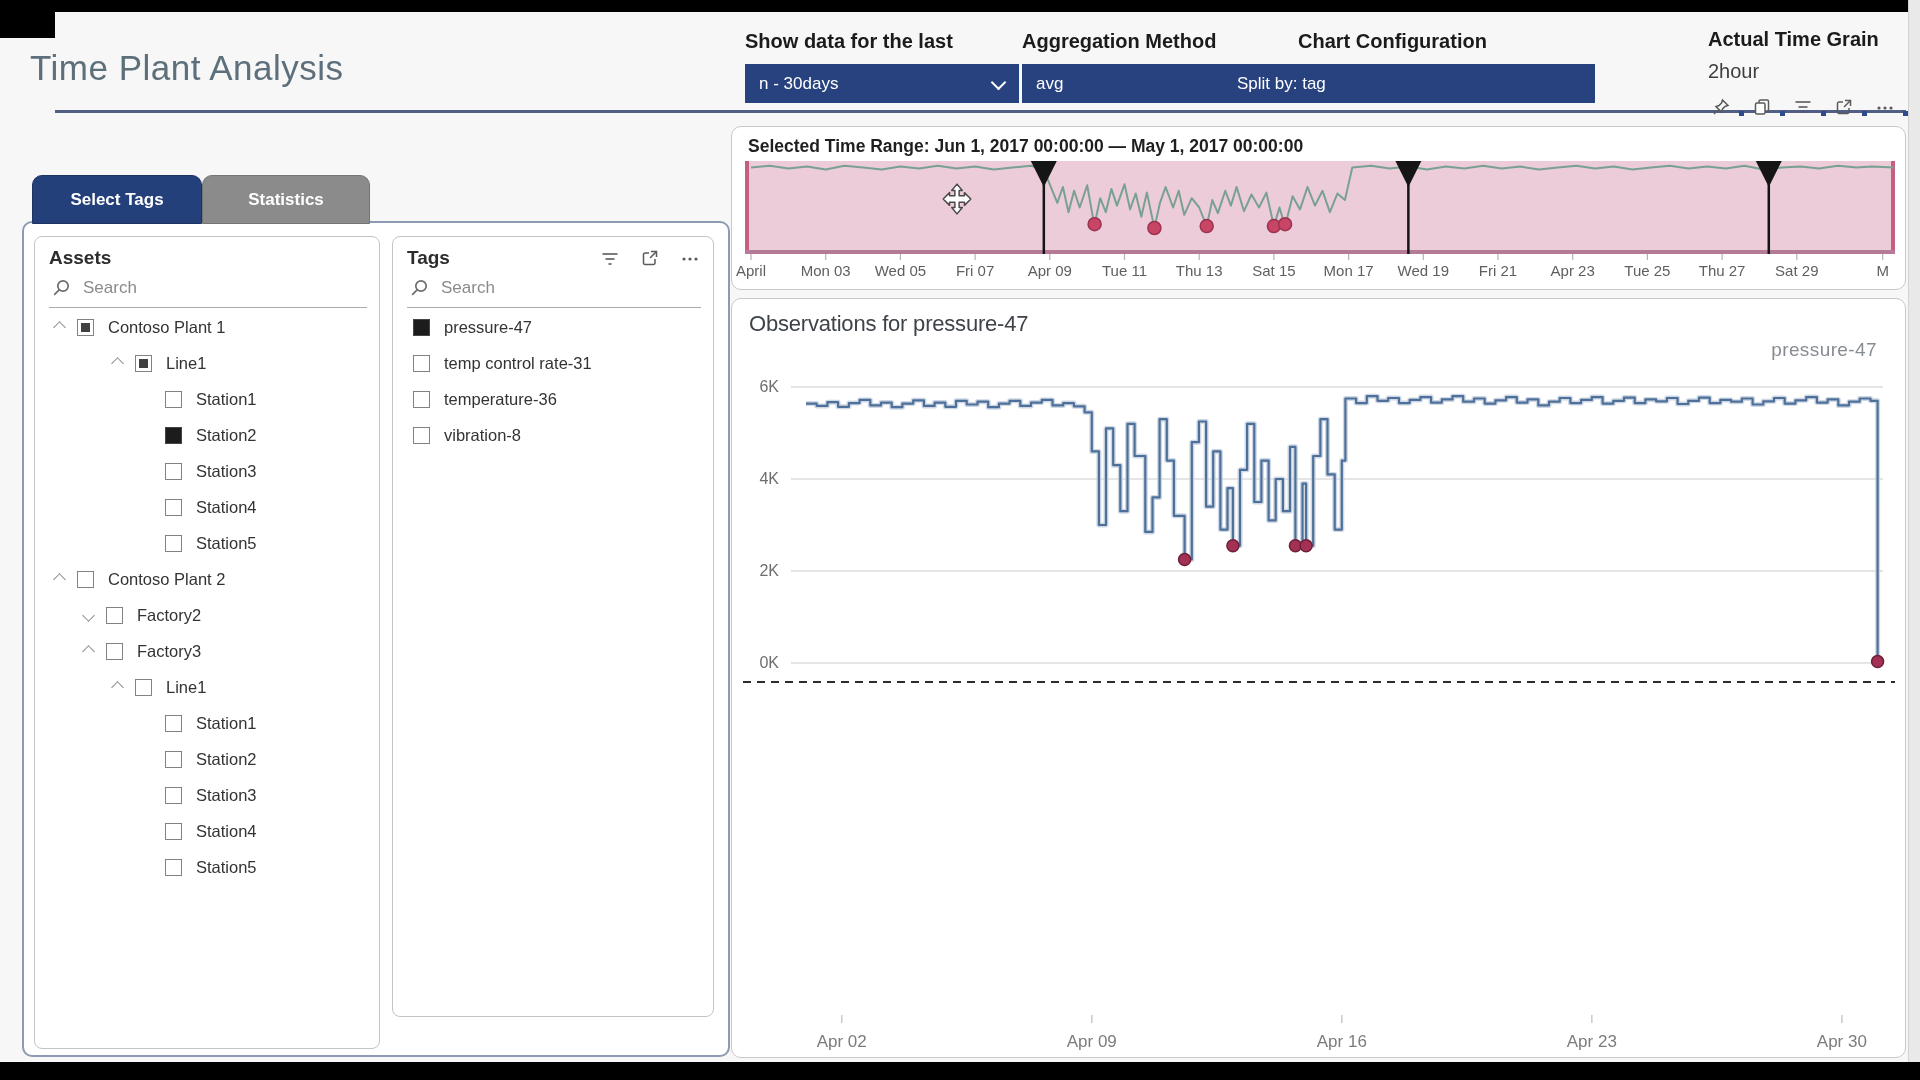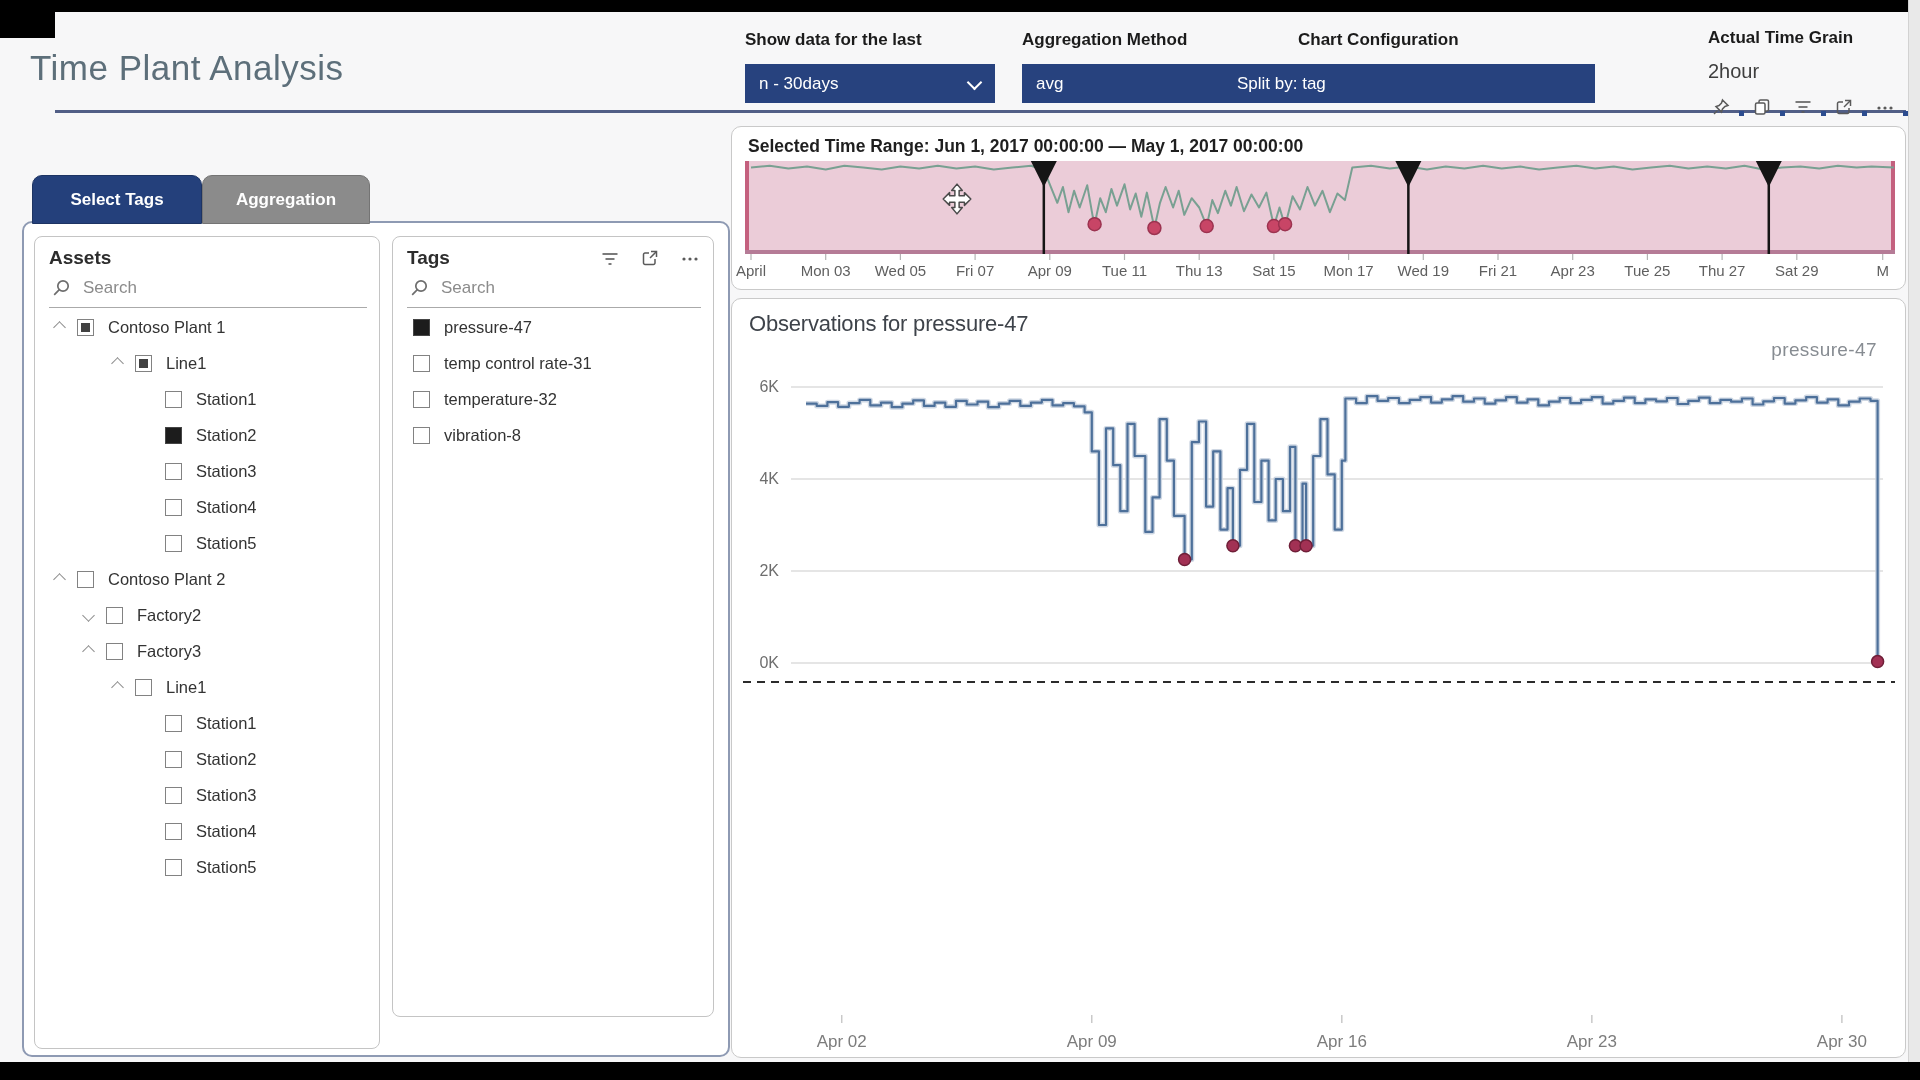--- a/index.html
+++ b/index.html
@@ -7,21 +7,21 @@
   #app{position:relative;width:1920px;height:1080px;background:#f7f7f8;overflow:hidden;}
   .abs{position:absolute;}
   
   .bar-top{left:0;top:0;width:1908px;height:12px;background:#000;}
   .corner-black{left:0;top:0;width:55px;height:38px;background:#000;}
   .bar-bottom{left:0;top:1062px;width:1920px;height:18px;background:#000;}
   .strip-right{left:1908px;top:0;width:12px;height:1080px;background:#e9e9e9;border-left:1px solid #d2d2d2;}
   
   .app-title{left:30px;top:48px;font-size:35px;color:#5d6f7a;letter-spacing:0.5px;}
   .header-rule{left:55px;top:110px;width:1851px;height:3px;background:#515e86;}
-  .ctl-label{position:absolute;font-size:17px;font-weight:700;color:#1b1b1b;}
+  .ctl-label{position:absolute;font-size:20px;font-weight:700;color:#1b1b1b;}
   .dd{position:absolute;height:39px;background:#27427e;color:#fff;font-size:17px;
       display:flex;align-items:center;padding:0 36px 0 14px;box-sizing:border-box;cursor:pointer;}
   .dd-chev{position:absolute;right:15px;top:13px;width:9px;height:9px;
       border-left:2px solid #fff;border-bottom:2px solid #fff;transform:rotate(-45deg);}
   .grain-value{position:absolute;font-size:20px;color:#3e3e3e;}
   .hdr-icons{position:absolute;left:1712px;top:98px;display:flex;align-items:flex-start;gap:9px;}
   .hicon{width:18px;height:18px;}
   .blue-dot{width:5px;height:5px;background:#2c4c8f;margin-top:13px;}
   
   .tab{position:absolute;top:175px;height:47px;border-radius:10px 10px 0 0;color:#fff;
@@ -66,21 +66,21 @@
 
   <div class="abs strip-right"></div>
   <div class="abs bar-top"></div>
   <div class="abs corner-black"></div>
   <div class="abs bar-bottom"></div>
 
   <div class="abs app-title">Time Plant Analysis</div>
   <div class="abs header-rule"></div>
 
   <div class="ctl-label" style="left:745px;top:30px;">Show data for the last</div>
-  <div class="dd" style="left:745px;top:64px;width:250px;">
+  <div class="dd" style="left:745px;top:64px;width:274px;">
     <span>n - 30days</span>
     <span class="dd-chev"></span>
   </div>
 
   <div class="ctl-label" style="left:1022px;top:30px;">Aggregation Method</div>
   <div class="dd" style="left:1022px;top:64px;width:280px;">
     <span>avg</span>
     <span class="dd-chev"></span>
   </div>
 
@@ -130,21 +130,21 @@
           <circle cx="15" cy="10" r="1.6"></circle>
         </g>
     </svg>
     <div class="blue-dot"></div>
   </div>
 
   <div class="tab tab-active">
     <span>Select Tags</span>
   </div>
   <div class="tab tab-inactive">
-    <span>Aggregation</span>
+    <span>Statistics</span>
   </div>
 
   <div class="abs left-outer"></div>
 
   <div class="panel" style="left:34px;top:236px;width:346px;height:813px;z-index:5;">
     <div class="panel-title">Assets</div>
     <div class="search-row">
       <svg width="20" height="20" viewBox="0 0 20 20">
         <circle cx="12" cy="8" r="5.2" fill="none" stroke="#6d6d6d" stroke-width="1.7"></circle>
         <line x1="8.3" y1="11.7" x2="3.2" y2="16.8" stroke="#6d6d6d" stroke-width="1.7"></line>
@@ -273,21 +273,21 @@
         <div class="trow" style="padding-left: 20px;">
           <span class="cb checked"></span>
           <span>pressure-47</span>
         </div>
         <div class="trow" style="padding-left: 20px;">
           <span class="cb unchecked"></span>
           <span>temp control rate-31</span>
         </div>
         <div class="trow" style="padding-left: 20px;">
           <span class="cb unchecked"></span>
-          <span>temperature-32</span>
+          <span>temperature-36</span>
         </div>
         <div class="trow" style="padding-left: 20px;">
           <span class="cb unchecked"></span>
           <span>vibration-8</span>
         </div>
       </div>
   </div>
 
   <div class="chart-panel" style="left:731px;top:126px;width:1175px;height:164px;">
     <div class="tl-title">Selected Time Range: Jun 1, 2017 00:00:00 — May 1, 2017 00:00:00</div>

